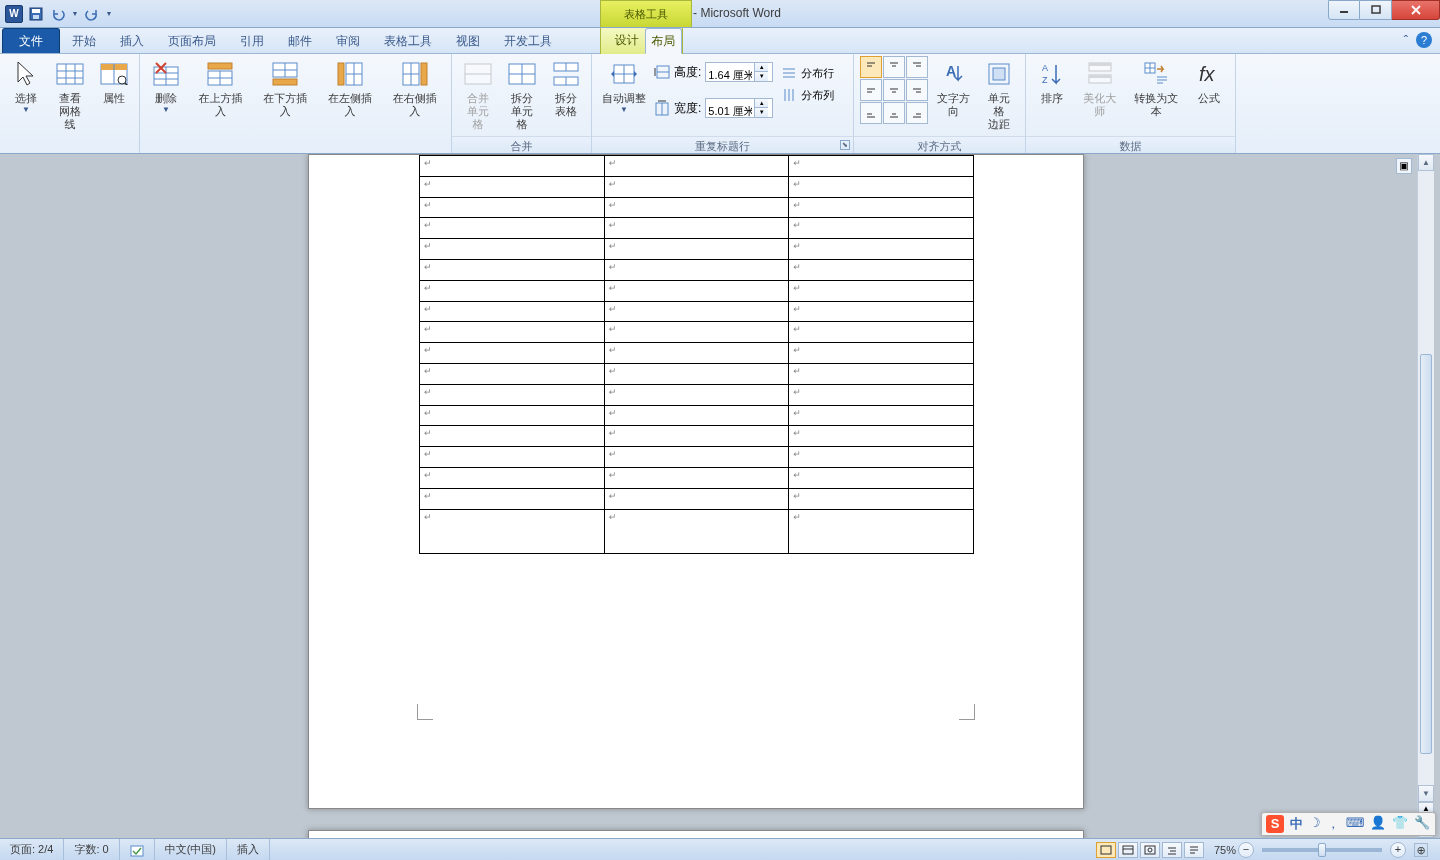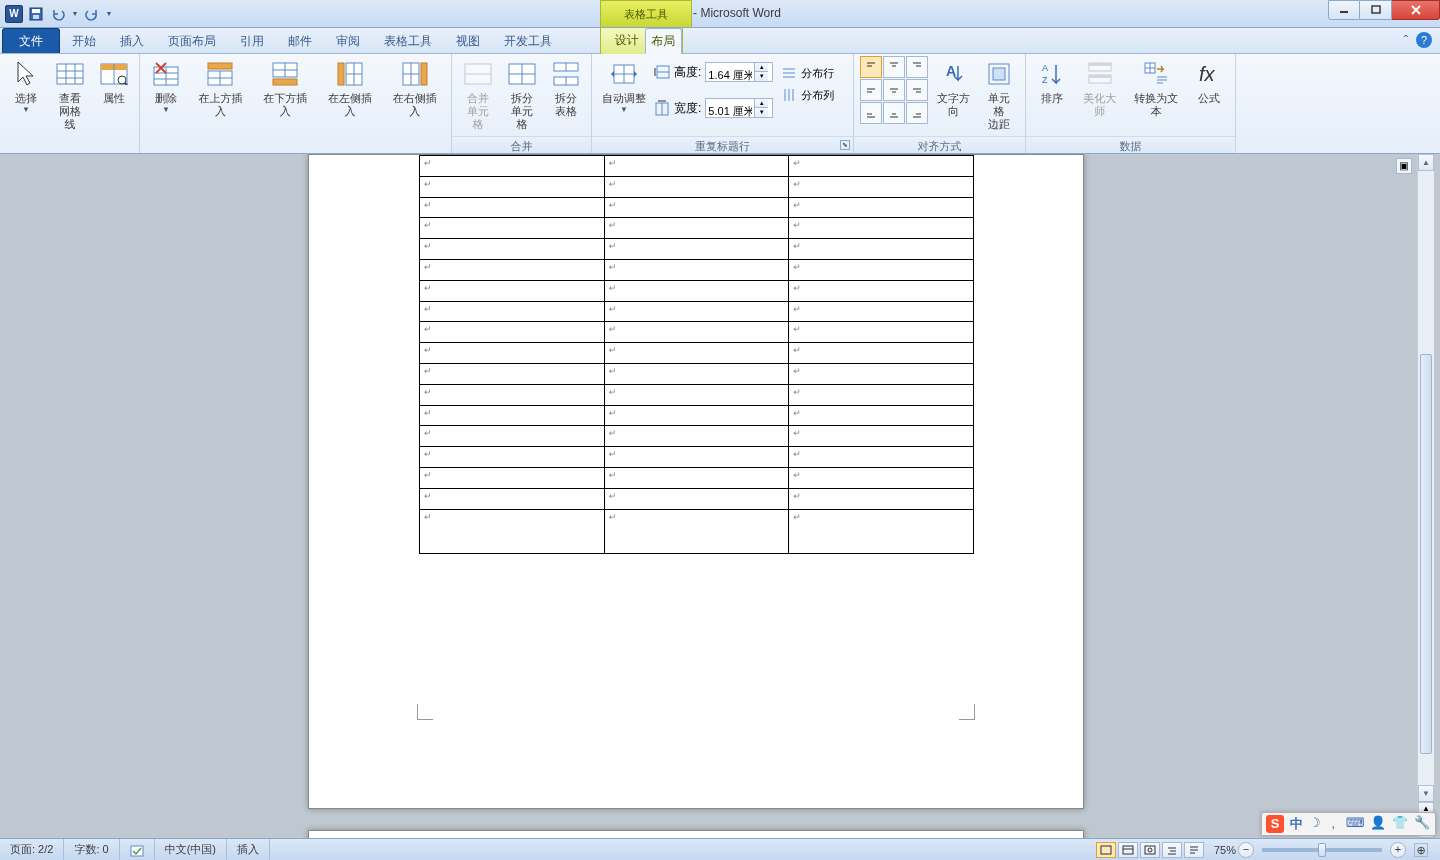--- a/index.html
+++ b/index.html
@@ -639,21 +639,21 @@
   <span style="color:#3b6db5;font-weight:bold;">中</span>
   <span style="color:#3b6db5;">☽</span>
   <span style="color:#3b6db5;">，</span>
   <span style="color:#3b6db5;">⌨</span>
   <span style="color:#888;">👤</span>
   <span style="color:#3b6db5;">👕</span>
   <span style="color:#3b6db5;">🔧</span>
 </div>
 
 <div class="statusbar">
-  <div class="seg">页面: 2/2</div>
+  <div class="seg">页面: 2/4</div>
   <div class="seg">字数: 0</div>
   <div class="seg">
       <svg width="14" height="14">
         <rect x="1" y="3" width="12" height="10" fill="#fff" stroke="#5b8bc9"></rect>
         <path d="M3 8 L6 11 L11 5" fill="none" stroke="#4a9a4a" stroke-width="1.5"></path>
       </svg>
     </div>
   <div class="seg">中文(中国)</div>
   <div class="seg">插入</div>
   <div class="status-right">

